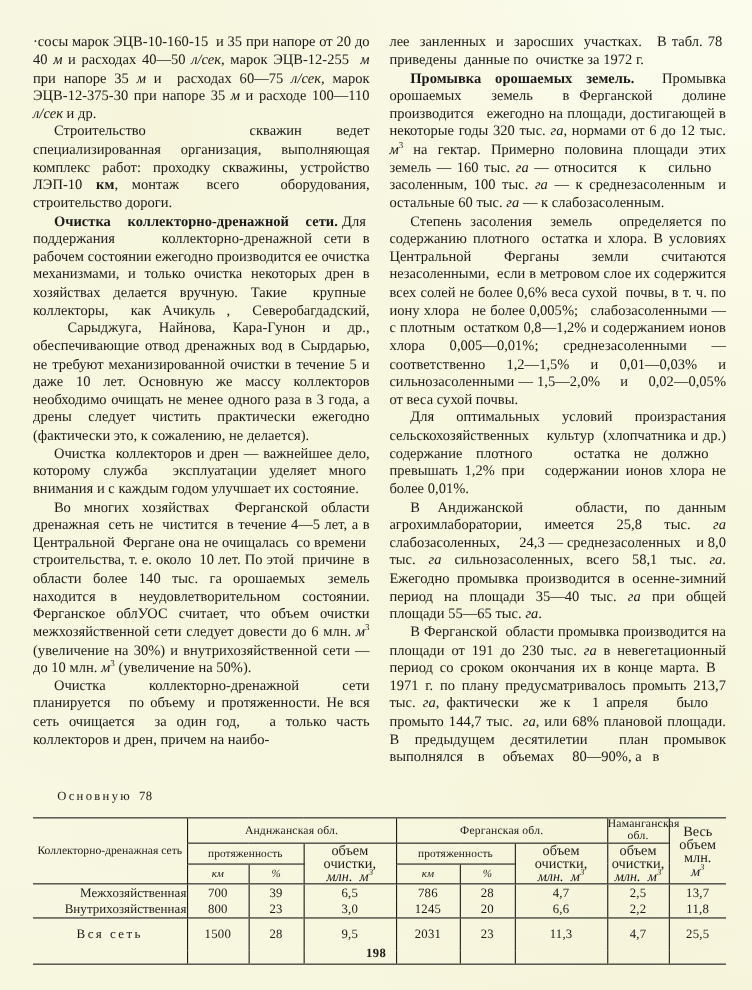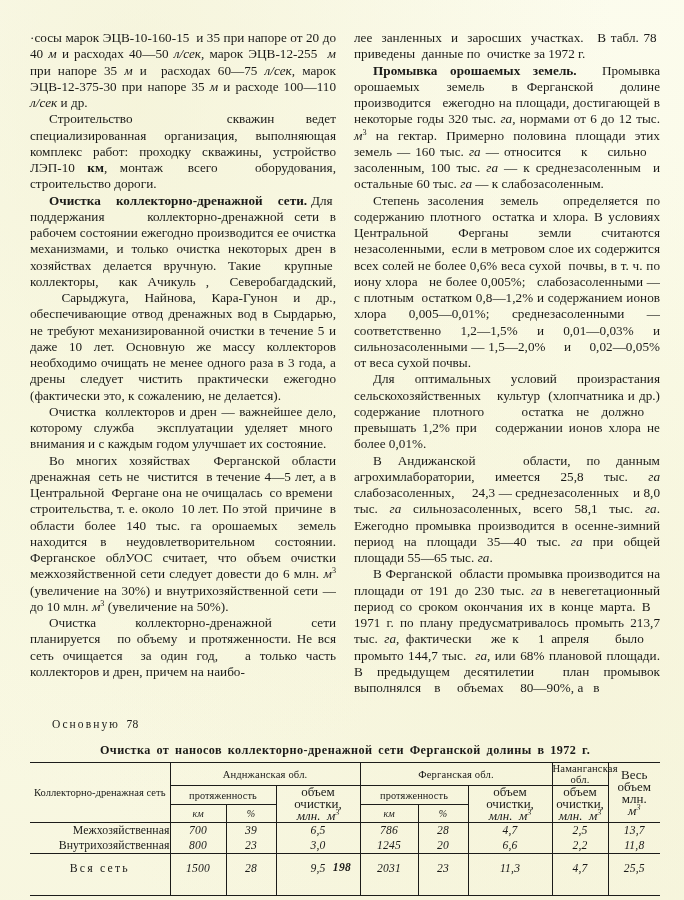--- a/index.html
+++ b/index.html
@@ -124,21 +124,20 @@
     font-size: 11.8px;
     padding: 2.5px 4px 2.5px 6px;
     text-align: right;
     letter-spacing: 0.05px;
   }
   td.num {
     text-align: center;
     font-size: 11.6px;
     padding: 2.5px 3px;
     letter-spacing: 0.2px;
-    font-style: italic;
   }
   tr.total td.rowlabel {
     text-align: center;
     letter-spacing: 2.2px;
     padding-top: 7px;
     padding-bottom: 7px;
   }
   tr.total td.num {
     padding-top: 7px;
     padding-bottom: 7px;
@@ -151,21 +150,20 @@
 
   .pagenum {
     position: absolute;
     left: 0;
     right: 0;
     top: 861px;
     text-align: center;
     font-size: 11.5px;
     font-weight: bold;
     letter-spacing: 0.4px;
-    font-style: italic;
   }
 </style>
 </head>
 <body>
 
 <div class="page">
 
   <div class="columns">
 
     <div class="col">
@@ -185,21 +183,20 @@
       <p class="para indent">В Андижанской&nbsp;&nbsp; области, по данным агрохимлаборатории, имеется 25,8 тыс. <i>га</i> слабозасоленных,&nbsp;&nbsp;&nbsp;&nbsp; 24,3 — среднезасоленных&nbsp;&nbsp;&nbsp; и 8,0 тыс. <i>га</i> сильнозасоленных, всего 58,1 тыс. <i>га</i>. Ежегодно промывка производится в осенне-зимний период на площади 35—40 тыс. <i>га</i> при общей площади 55—65 тыс. <i>га</i>.</p>
       <p class="para indent">В Ферганской&nbsp; области промывка производится на площади от 191 до 230 тыс. <i>га</i> в невегетационный период со сроком окончания их в конце марта. В&nbsp;&nbsp; 1971 г. по плану предусматривалось промыть 213,7 тыс. <i>га</i>, фактически&nbsp;&nbsp; же к&nbsp;&nbsp; 1 апреля&nbsp;&nbsp;&nbsp; было&nbsp;&nbsp;&nbsp; промыто 144,7 тыс.&nbsp; <i>га</i>, или 68% плановой площади. В предыдущем десятилетии&nbsp; план промывок выполнялся&nbsp;&nbsp;&nbsp; в&nbsp;&nbsp;&nbsp;&nbsp; объемах&nbsp;&nbsp;&nbsp;&nbsp; 80—90%, а&nbsp;&nbsp; в</p>
     </div>
 
   </div>
 
   <div class="table-block">
 
     <div class="tbl-num"><span>Основную</span><span class="numpart">&nbsp;&nbsp;</span><span class="numpart">78</span></div>
 
-    <div class="tbl-title">Очистка от наносов  коллекторно-дренажной  сети Ферганской долины в 1972 г.</div>
 
     <table class="data">
       <colgroup>
         <col style="width:140px">
         <col style="width:56px">
           <col style="width:50px">
           <col style="width:84px">
         <col style="width:58px">
           <col style="width:50px">
           <col style="width:84px">

